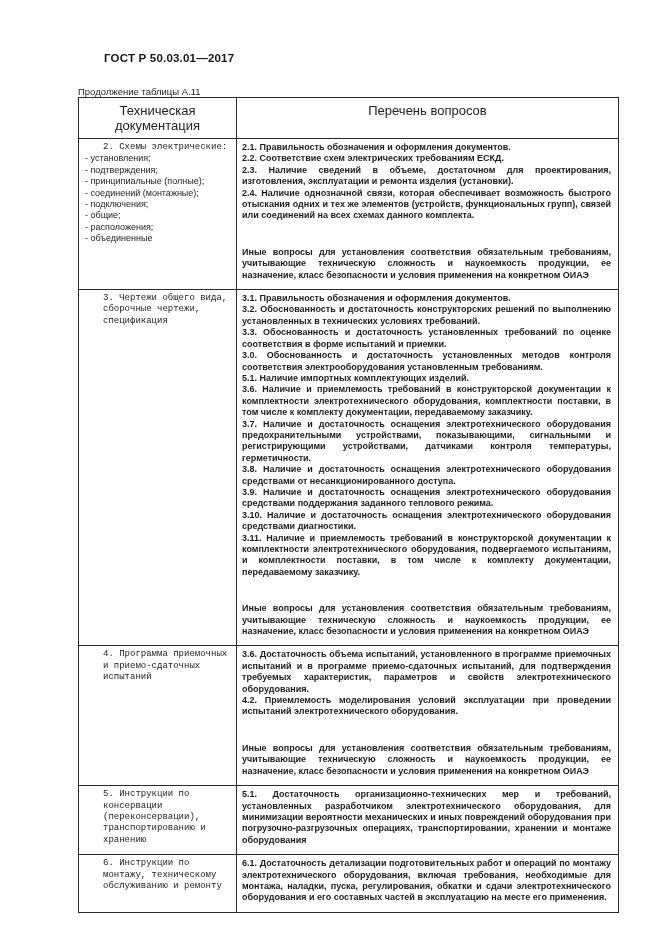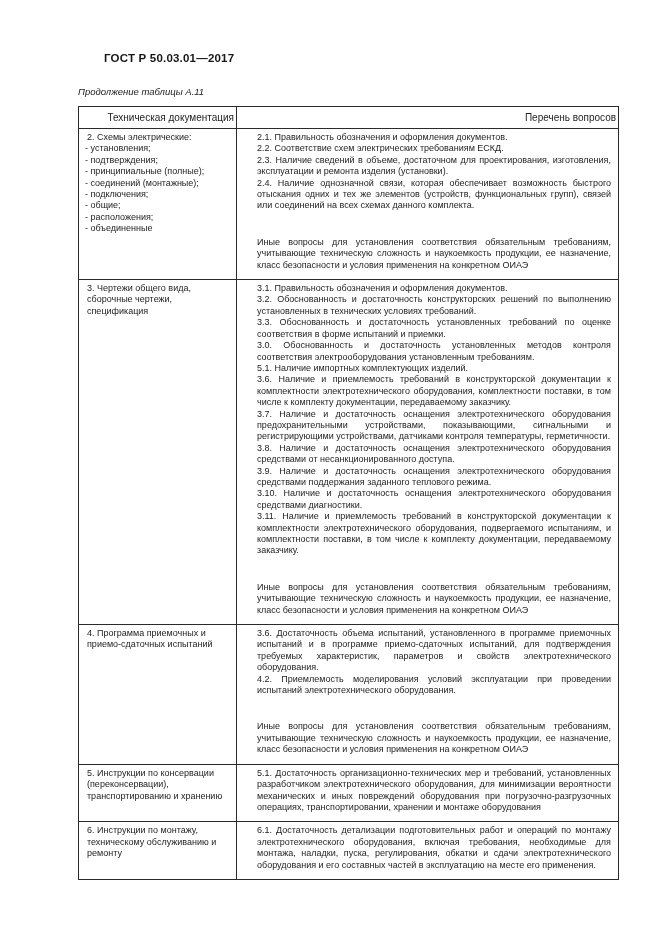--- a/index.html
+++ b/index.html
@@ -20,66 +20,65 @@
   }
   .gost-header {
     font-size: 11.5px;
     font-weight: bold;
     letter-spacing: 0.2px;
     color: #161616;
     margin-left: 26px;
   }
   .table-caption {
     margin-top: 22px;
-    margin-bottom: 9px;
     font-size: 9.5px;
-    font-style: italic;
     color: #222;
   }
   table.qtable {
     border-collapse: collapse;
     width: 541px;
     table-layout: fixed;
     border: 1.5px solid #2a2a2a;
   }
   table.qtable th, table.qtable td {
     border: 1px solid #2a2a2a;
     vertical-align: top;
     box-sizing: border-box;
   }
   table.qtable th {
     font-weight: normal;
-    font-size: 10px;
+    font-size: 13px;
     color: #232323;
-    text-align: right;
+    text-align: center;
     padding: 5px 2px 5px 2px;
     height: 19px;
   }
   col.c-doc { width: 158px; }
   td.doc-cell {
     font-size: 9px;
     line-height: 11.4px;
     padding: 3px 4px 8px 6px;
     color: #1d1d1d;
   }
   td.q-cell {
     font-size: 9px;
     line-height: 11.4px;
-    padding: 3px 7px 8px 20px;
+    padding: 3px 7px 8px 5px;
     color: #1d1d1d;
+    font-weight: bold;
   }
   td.q-cell p {
     margin: 0;
     text-align: justify;
   }
   td.q-cell p.other-note {
     margin-top: 25px;
   }
   .doc-line { margin: 0; }
-  .doc-title { margin: 0 0 0 2px; }
+  .doc-title { margin: 0 0 0 18px; font-family: Liberation Mono, monospace; }
   .page-number {
     margin-top: 10px;
     font-size: 9.5px;
     color: #222;
   }
 </style>
 </head>
 <body>
 
 <div class="page">

